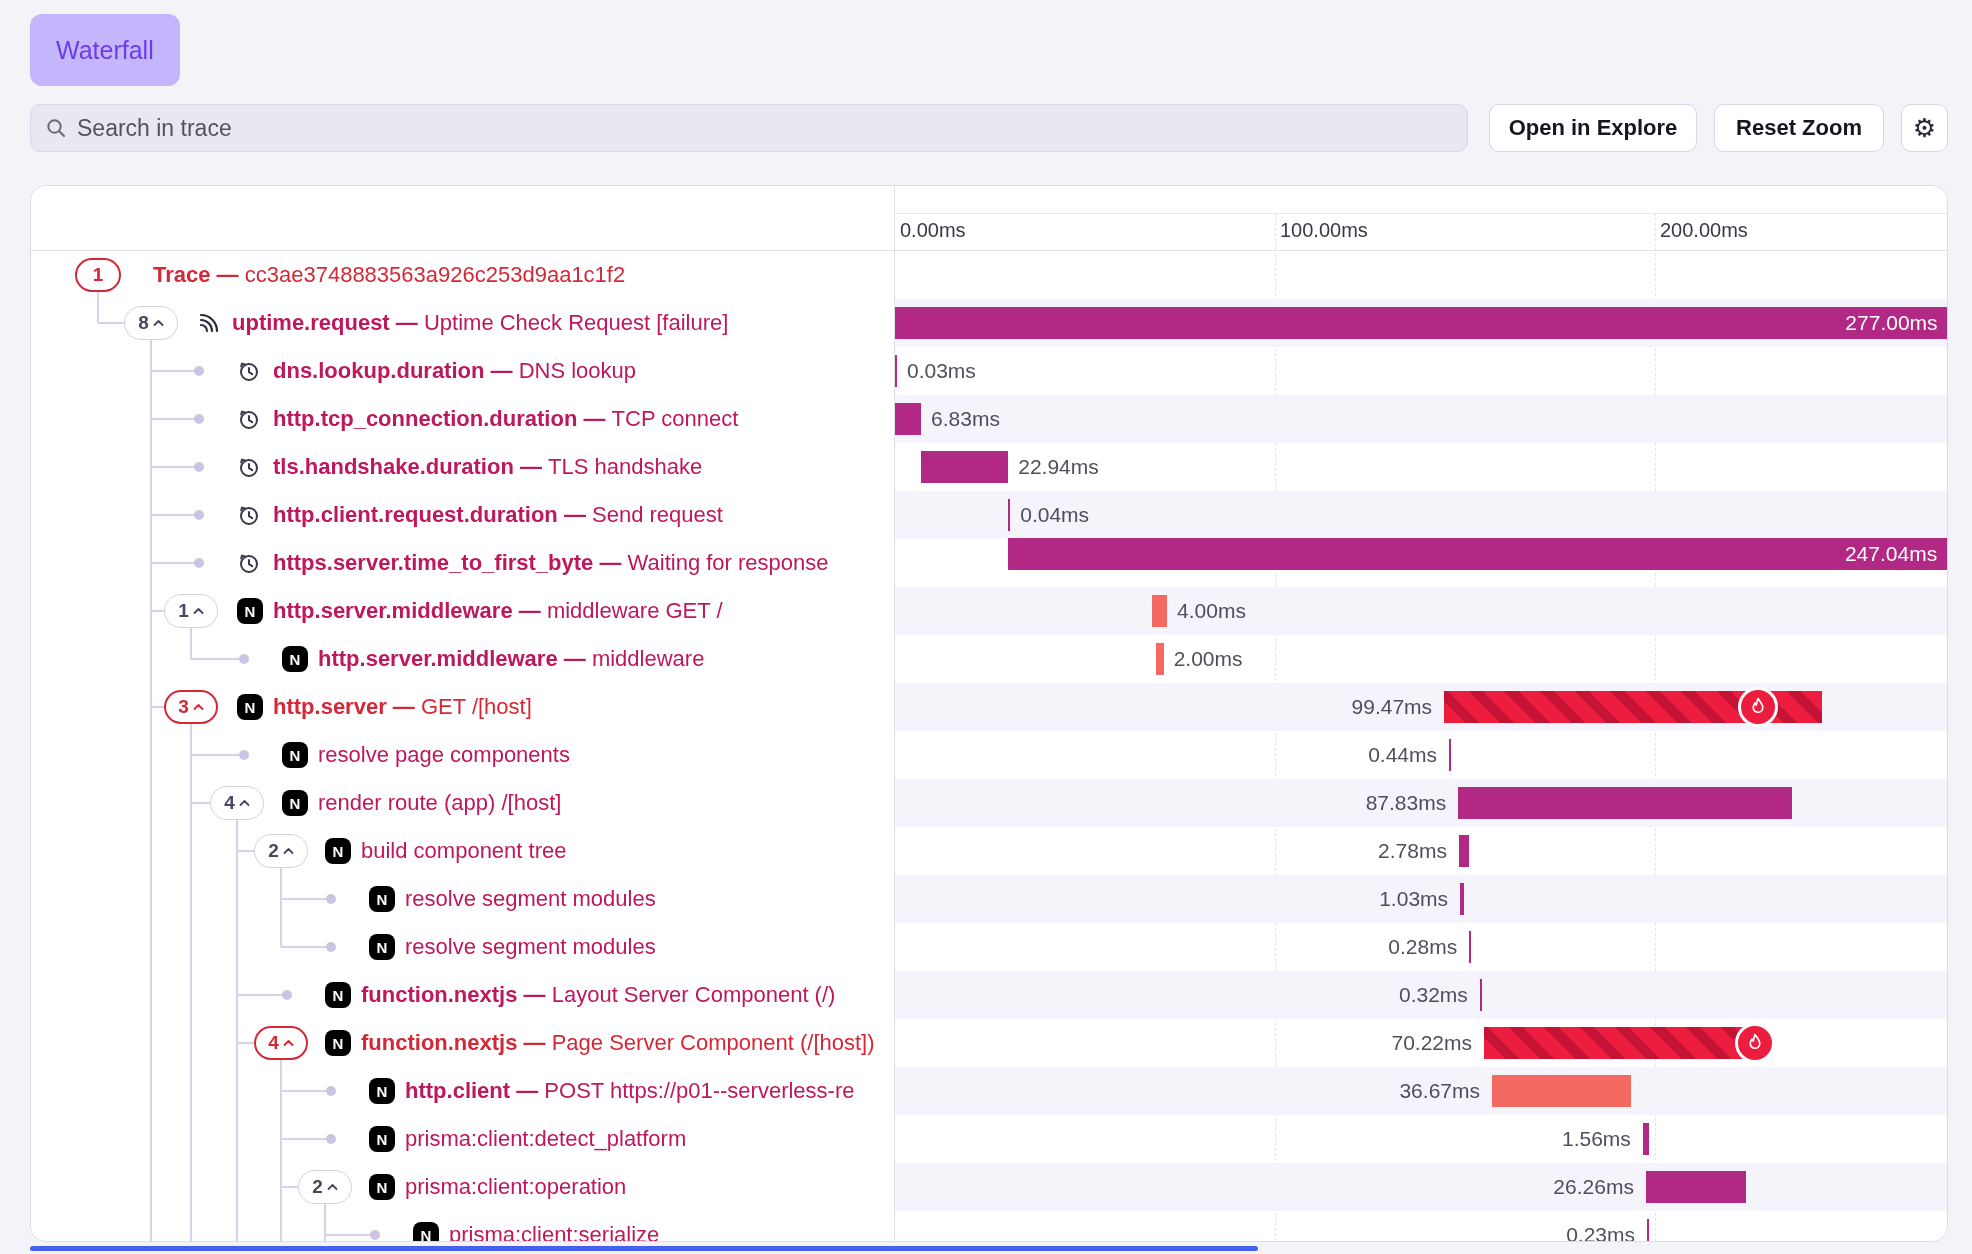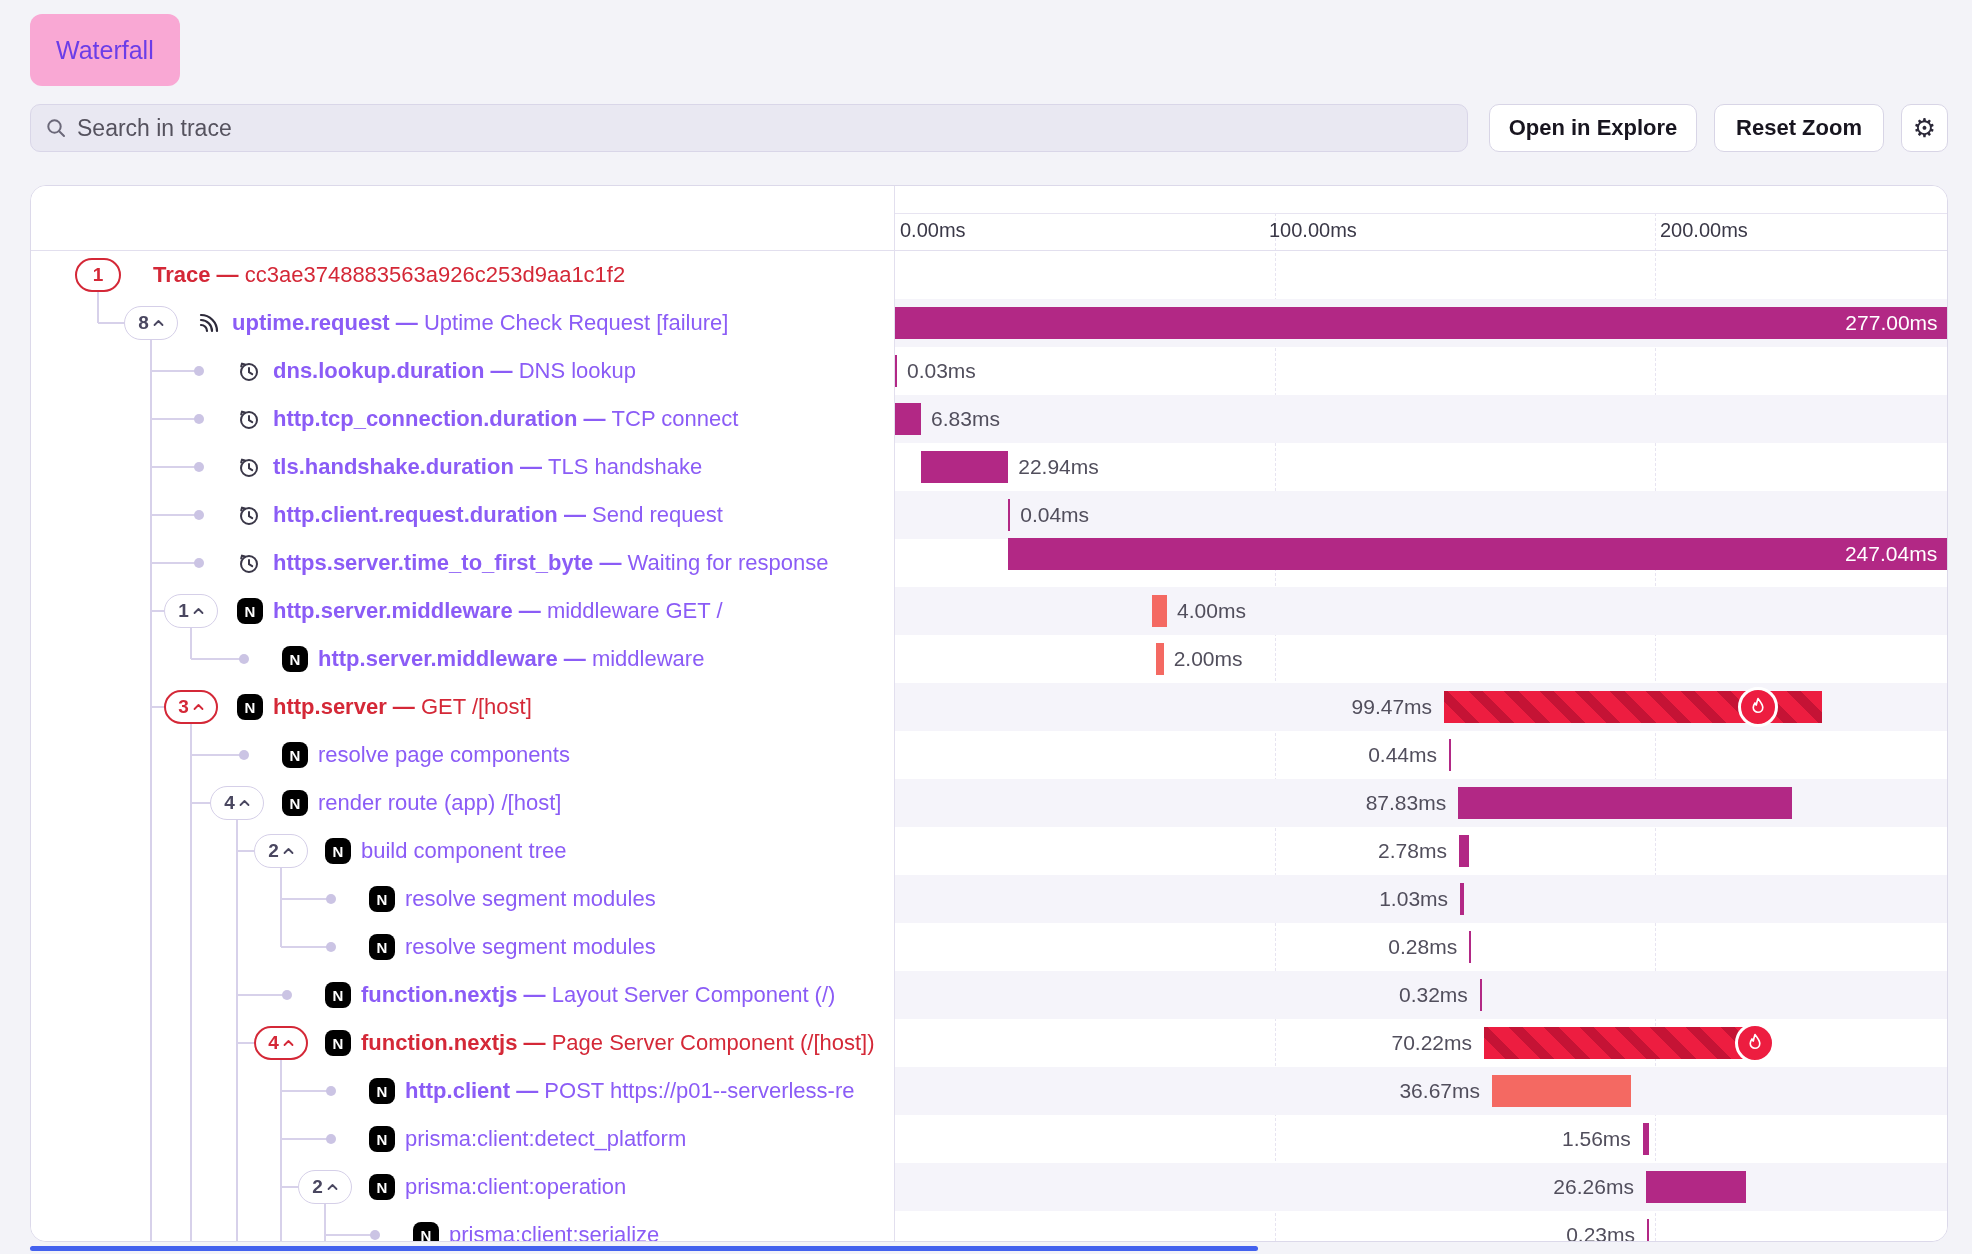--- a/index.html
+++ b/index.html
@@ -1,21 +1,21 @@
 <!DOCTYPE html>
 <html><head>
 <meta charset="utf-8">
 <style>
   * { margin:0; padding:0; box-sizing:border-box; }
   html,body { width:1972px; height:1254px; background:#f3f3f8; font-family:"Liberation Sans","DejaVu Sans",sans-serif; overflow:hidden; }
   body { position:relative; }
 
   
   .tab { position:absolute; left:30px; top:14px; height:72px; padding:0 26px; display:flex; align-items:center;
-         background:#f9a8d4; border-radius:12px; color:#6b3de8; font-size:25px; font-weight:500; cursor:pointer; }
+         background:#c4b5fd; border-radius:12px; color:#6b3de8; font-size:25px; font-weight:500; cursor:pointer; }
   .searchbar { position:absolute; left:30px; top:104px; width:1438px; height:48px; background:#e9e8f2;
          border:1px solid #d9d6e8; border-radius:10px; display:flex; align-items:center; padding:0 14px; }
   .searchbar input { flex:1; border:none; outline:none; background:transparent; font-size:23px; color:#3c3949;
          font-family:inherit; margin-left:10px; }
   .searchbar input::placeholder { color:#55525e; opacity:1; }
   .btn { position:absolute; top:104px; height:48px; background:#fff; border:1px solid #d8d5e6; border-radius:10px;
          font-size:22px; font-weight:700; color:#18151f; display:flex; align-items:center; justify-content:center; cursor:pointer; font-family:inherit; }
   #btn-explore { left:1489px; width:208px; }
   #btn-reset   { left:1714px; width:170px; }
   #btn-gear    { left:1901px; width:47px; font-size:26px; font-weight:400; color:#2b2838; }
@@ -25,21 +25,21 @@
            border:1px solid #dcd9ea; border-radius:16px; overflow:hidden; display:flex; }
   #tree { position:relative; width:864px; flex:none; border-right:1px solid #e2dfee; overflow:hidden; background:#fff; }
   #wf   { position:relative; flex:1; overflow:hidden; background:#fff; }
   .hdr-line  { position:absolute; left:0; right:0; top:64px; height:1px; background:#e2dfee; z-index:5; }
   .hdr-line2 { position:absolute; left:0; right:0; top:27px; height:1px; background:#e7e4f1; z-index:5; }
   .gridline  { position:absolute; top:27px; bottom:0; width:0; border-left:1px dashed #e7e4f1; z-index:0; }
   .tick { position:absolute; top:33px; font-size:20px; color:#3a3847; z-index:1; white-space:nowrap; }
 
   
   .trow { position:absolute; left:0; right:0; height:48px; z-index:2; cursor:pointer; }
-  .ttext { position:absolute; line-height:48px; font-size:22px; color:#8b5cf6; white-space:nowrap; }
+  .ttext { position:absolute; line-height:48px; font-size:22px; color:#be185d; white-space:nowrap; }
   .ttext .op { font-weight:700; }
   .ttext.err { color:#d42837; }
   .pill { position:absolute; top:7px; height:34px; background:#fff; border:1.5px solid #d5cfe8; border-radius:17px;
           display:flex; align-items:center; justify-content:center; gap:4px; font-size:19px; font-weight:600;
           color:#4a4760; z-index:3; cursor:pointer; }
   .pill.err { border:2px solid #d42837; color:#d42837; }
   .dot { position:absolute; top:19px; width:10px; height:10px; border-radius:50%; background:#cbc4e4; z-index:3; }
   .njs { position:absolute; top:11px; width:26px; height:26px; background:#000; border-radius:8px; color:#fff;
          font-size:15px; font-weight:700; display:flex; align-items:center; justify-content:center; }
   .svgicon { position:absolute; top:12px; width:24px; height:24px; }
@@ -276,21 +276,21 @@
         <div class="dot" style="left:339px"></div>
         <div class="njs" style="left:382px">N</div>
         <span class="ttext" style="left:418px"><span>prisma:client:serialize</span></span>
       </div>
     </div>
   <div id="wf">
     <div class="hdr-line2"></div>
     <div class="hdr-line"></div>
   <div class="tick" style="left: 5px;">0.00ms</div>
       <div class="gridline" style="left: 380px;"></div>
-      <div class="tick" style="left: 374px;">100.00ms</div>
+      <div class="tick" style="left: 385px;">100.00ms</div>
       <div class="gridline" style="left: 760px;"></div>
       <div class="tick" style="left: 765px;">200.00ms</div>
       <div class="wrow" style="top: 65px;"></div>
       <div class="wrow alt" style="top: 113px;">
         <div class="bar magenta" style="left:0px;width:1052.6px">
           <span class="dlabel inside" style="right:10px;top:0">277.00ms</span>
         </div>
       </div>
       <div class="wrow" style="top: 161px;">
         <div class="bar magenta" style="left:0px;width:2px"></div>

